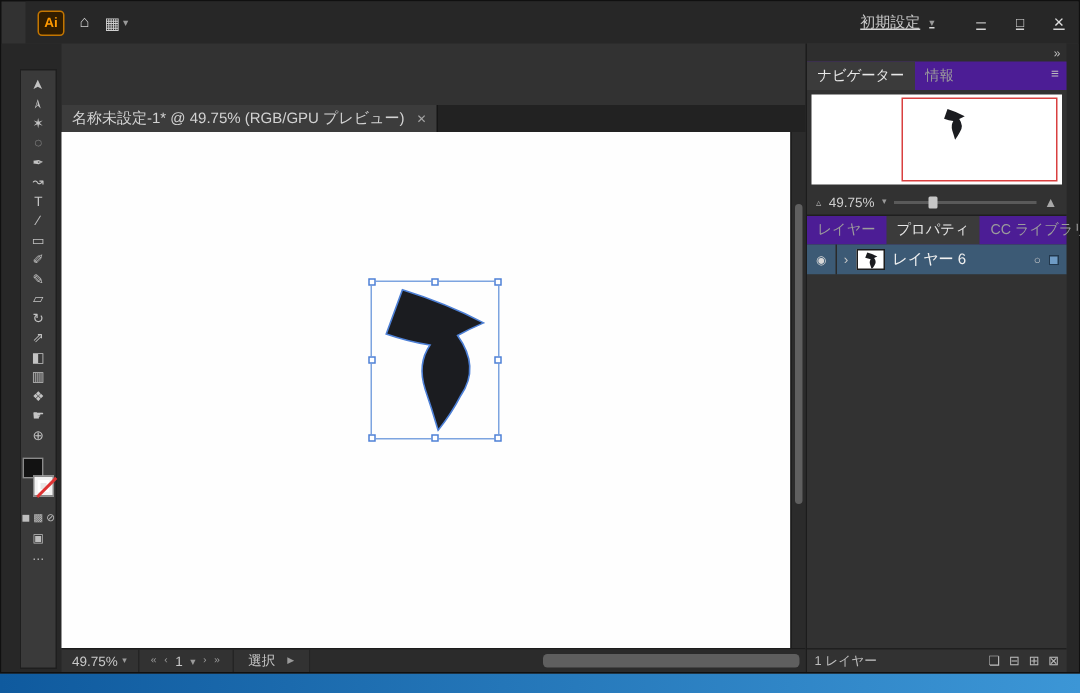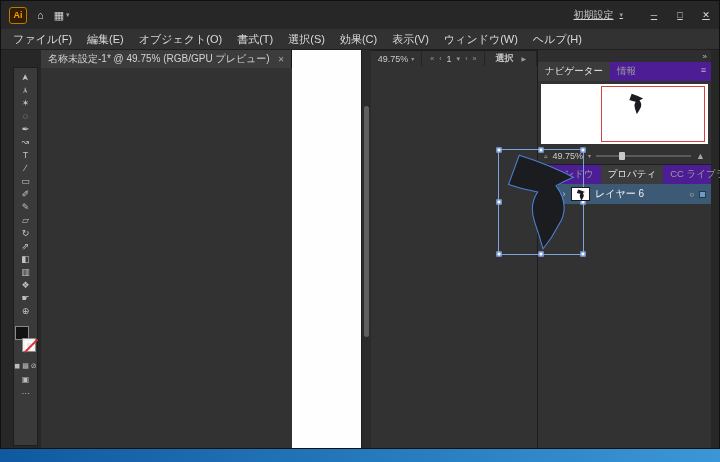--- a/index.html
+++ b/index.html
@@ -5,21 +5,21 @@
   * { margin:0; padding:0; box-sizing:border-box; }
   html,body { width:720px; height:462px; overflow:hidden; }
   body { font-family:"Liberation Sans","DejaVu Sans",sans-serif; font-size:11px; color:#d6d6d6; }
 
   .stage { position:relative; width:720px; height:462px; background:linear-gradient(90deg,#0f5a9e,#2f87c9 55%,#4aa0de); }
   .desktop-strip { position:absolute; left:0; bottom:0; width:720px; height:13px; background:linear-gradient(90deg,#0f5a9e,#3c96d6); }
 
   .window { position:absolute; left:0; top:0; width:720px; height:449px; background:#323232; border:1px solid #101010; display:flex; flex-direction:column; }
 
   
-  .titlebar { height:28px; background:#272727; display:flex; align-items:center; flex:0 0 auto; }
+  .titlebar { height:28px; background:#272727; display:flex; align-items:center; flex:0 0 auto;margin-left:16px; }
   .ai-logo { width:18px; height:17px; margin-left:8px; background:#311d00; border:1px solid #c47600; border-radius:3px; color:#ff9a00; font-size:9px; font-weight:bold; display:flex; align-items:center; justify-content:center; }
   .tb-icon { margin-left:10px; font-size:11px; color:#cfcfcf; }
   .tb-caret { font-size:7px; color:#9a9a9a; margin-left:2px; }
   .tb-right { margin-left:auto; display:flex; align-items:center;text-decoration:underline; }
   .workspace { display:flex; align-items:center; gap:4px; font-size:10px; color:#c9c9c9; margin-right:18px; }
   .searchbox { display:flex; align-items:center; gap:6px; font-size:10px; color:#8f8f8f; margin-right:26px; }
   .mag { position:relative; width:8px; height:8px; border:1.5px solid #8f8f8f; border-radius:50%; display:inline-block; }
   .mag::after { content:""; position:absolute; width:4px; height:1.5px; background:#8f8f8f; right:-4px; bottom:-2px; transform:rotate(45deg); }
   .winctl { display:flex; height:28px; }
   .winctl > div { width:26px; height:28px; display:flex; align-items:center; justify-content:center; font-size:9px; color:#dedede; }
@@ -38,40 +38,40 @@
   .tool[data-name="selection-tool"], .tool[data-name="direct-selection-tool"] { transform:rotate(-90deg); }
   .swatches { position:relative; width:24px; height:32px; margin-top:8px; }
   .fill-swatch { position:absolute; left:1px; top:0; width:14px; height:14px; background:#121212; border:1px solid #8a8a8a; }
   .stroke-swatch { position:absolute; left:8px; top:12px; width:14px; height:14px; background:#f2f2f2; border:1px solid #8a8a8a; }
   .stroke-swatch::before { content:""; position:absolute; inset:2px; border:2px solid #fff; background:#e8e8e8; }
   .stroke-swatch::after { content:""; position:absolute; left:-1px; top:6px; width:18px; height:1.6px; background:#d33; transform:rotate(-45deg); }
   .mode-row { display:flex; gap:2px; margin-top:4px; font-size:7px; color:#bdbdbd; }
   .small-glyph { font-size:8px; color:#bdbdbd; margin-top:5px; }
 
   
-  .center { flex:1; display:flex; min-width:0; }
+  .center { flex:1; display:flex; flex-direction:column; min-width:0;margin-top:41px; }
   .tabbar { height:18px; background:#222222; display:flex; flex:0 0 auto; }
   .doc-tab { background:#3c3c3c; display:flex; align-items:center; gap:8px; padding:0 7px; font-size:10px; color:#d2d2d2; border-right:1px solid #161616; white-space:nowrap; }
   .tab-close { font-size:8px; color:#a5a5a5; }
   .canvas-row { flex:1; position:relative; min-height:0; }
   .canvas { position:absolute; left:0; top:0; right:10px; bottom:0; background:#fefefe; }
   .v-scroll { position:absolute; right:0; top:0; bottom:0; width:10px; background:#2b2b2b; border-left:1px solid #1d1d1d; }
   .v-thumb { position:absolute; left:2px; right:2px; top:14%; height:58%; background:#5f5f5f; border-radius:3px; }
 
   
   .sel-box { position:absolute; left:206px; top:99px; width:86px; height:106px; border:1px solid #7da4e0; }
   .handle { position:absolute; width:5px; height:5px; background:#fff; border:1px solid #4e80d6; transform:translate(-50%,-50%); }
   .artwork { position:absolute; left:210px; top:102px; width:80px; height:101px; }
 
   
   .statusbar { height:16px; background:#323232; border-top:1px solid #1c1c1c; display:flex; align-items:center; font-size:9px; color:#c9c9c9; flex:0 0 auto; }
   .sb-zoom { display:flex; align-items:center; gap:3px; padding:0 7px; border-right:1px solid #242424; height:100%; }
   .sb-nav { display:flex; align-items:center; gap:5px; padding:0 8px; border-right:1px solid #242424; height:100%; }
   .sb-nav .cr { font-size:7px; color:#9a9a9a; }
-  .sb-tool { display:flex; align-items:center; gap:8px; padding:0 10px; border-right:1px solid #242424; height:100%;font-weight:bold; }
+  .sb-tool { display:flex; align-items:center; gap:8px; padding:0 10px; border-right:1px solid #242424; height:100%; }
   .sb-tool .pl { font-size:6px; color:#9a9a9a; }
   .h-scroll { flex:1; position:relative; height:100%; background:#2b2b2b; }
   .h-thumb { position:absolute; top:3px; bottom:3px; right:4px; width:52%; background:#5f5f5f; border-radius:3px; }
 
   
   .right-dock { width:182px; flex:0 0 auto; background:#2e2e2e; border-left:1px solid #1c1c1c; border-right:8px solid #272727; display:flex; flex-direction:column; }
   .dock-top { height:12px; display:flex; justify-content:flex-end; align-items:center; padding-right:4px; font-size:8px; color:#c0c0c0; }
   .ptabs { height:19px; background:#4c1d95; display:flex; align-items:center; flex:0 0 auto; }
   .ptab { padding:3px 7px 3px; font-size:9.5px; color:#9c9c9c; white-space:nowrap; }
   .ptab.active { background:#3b3b3b; color:#e8e8e8; }
@@ -117,31 +117,20 @@
           <span class="tb-caret" data-name="chevron-down-icon">▾</span>
         </div>
         <div class="winctl" data-name="window-controls">
           <div data-name="minimize-button">─</div>
           <div data-name="maximize-button">□</div>
           <div data-name="close-button">✕</div>
         </div>
       </div>
     </div>
 
-    <div class="menubar" data-name="menubar">
-      <span class="menu-item" data-name="menu-file">ファイル(F)</span>
-      <span class="menu-item" data-name="menu-edit">編集(E)</span>
-      <span class="menu-item" data-name="menu-object">オブジェクト(O)</span>
-      <span class="menu-item" data-name="menu-type">書式(T)</span>
-      <span class="menu-item" data-name="menu-select">選択(S)</span>
-      <span class="menu-item" data-name="menu-effect">効果(C)</span>
-      <span class="menu-item" data-name="menu-view">表示(V)</span>
-      <span class="menu-item" data-name="menu-window">ウィンドウ(W)</span>
-      <span class="menu-item" data-name="menu-help">ヘルプ(H)</span>
-    </div>
 
     <div class="main" data-name="main-area">
 
       <div class="left-dock" data-name="left-dock">
         <div class="toolbar" data-name="tools-panel">
           <div class="tool" data-name="selection-tool">➤</div>
           <div class="tool" data-name="direct-selection-tool">➢</div>
           <div class="tool" data-name="magic-wand-tool">✶</div>
           <div class="tool" data-name="lasso-tool">◌</div>
           <div class="tool" data-name="pen-tool">✒</div>
@@ -251,21 +240,21 @@
           <span style="font-size:7px;color:#a8a8a8" data-name="zoom-out-icon">▵</span>
           <span data-name="navigator-zoom-value">49.75%</span>
           <span class="nz-caret" data-name="chevron-down-icon">▾</span>
           <div class="nz-slider" data-name="zoom-slider">
             <div class="nz-thumb" data-name="zoom-slider-thumb"></div>
           </div>
           <span style="font-size:9px;color:#a8a8a8" data-name="zoom-in-icon">▲</span>
         </div>
 
         <div class="ptabs" data-name="layers-panel-tabs">
-          <div class="ptab" data-name="tab-properties">ウィンドウ</div>
+          <div class="ptab" data-name="tab-properties">レイヤー</div>
           <div class="ptab active" data-name="tab-layers">プロパティ</div>
           <div class="ptab" data-name="tab-cc-libraries">CC ライブラリ</div>
 
         </div>
 
         <div class="layer-row" data-name="layer-row">
           <div class="eye-cell" data-name="layer-visibility-toggle">
             <span data-name="eye-icon">◉</span>
           </div>
           <div class="lr-chev" data-name="layer-expand-chevron-icon">›</div>
@@ -274,17 +263,26 @@
               <path d="M16 3 Q44 12 66 24 Q57 28 50 32 Q64 52 52 70 Q46 82 38 92 Q34 78 30 66 Q25 50 33 38 Q20 36 6 31 Z" fill="#1b1c20"></path>
             </svg>
           </div>
           <div class="lr-name" data-name="layer-name">レイヤー 6</div>
           <span class="lr-target" data-name="layer-target-icon">○</span>
           <div class="lr-selbox" data-name="layer-selection-indicator"></div>
         </div>
 
         <div class="layers-empty" data-name="layers-panel-empty-area"></div>
 
+        <div class="layers-bottom" data-name="layers-panel-footer">
+          <span data-name="layer-count-label">1 レイヤー</span>
+          <div class="lb-icons" data-name="layers-footer-buttons">
+            <span data-name="collect-for-export-icon">❏</span>
+            <span data-name="new-sublayer-icon">⊟</span>
+            <span data-name="new-layer-icon">⊞</span>
+            <span data-name="delete-layer-icon">⊠</span>
+          </div>
+        </div>
       </div>
 
     </div>
   </div>
 </div>
 
 </body></html>

